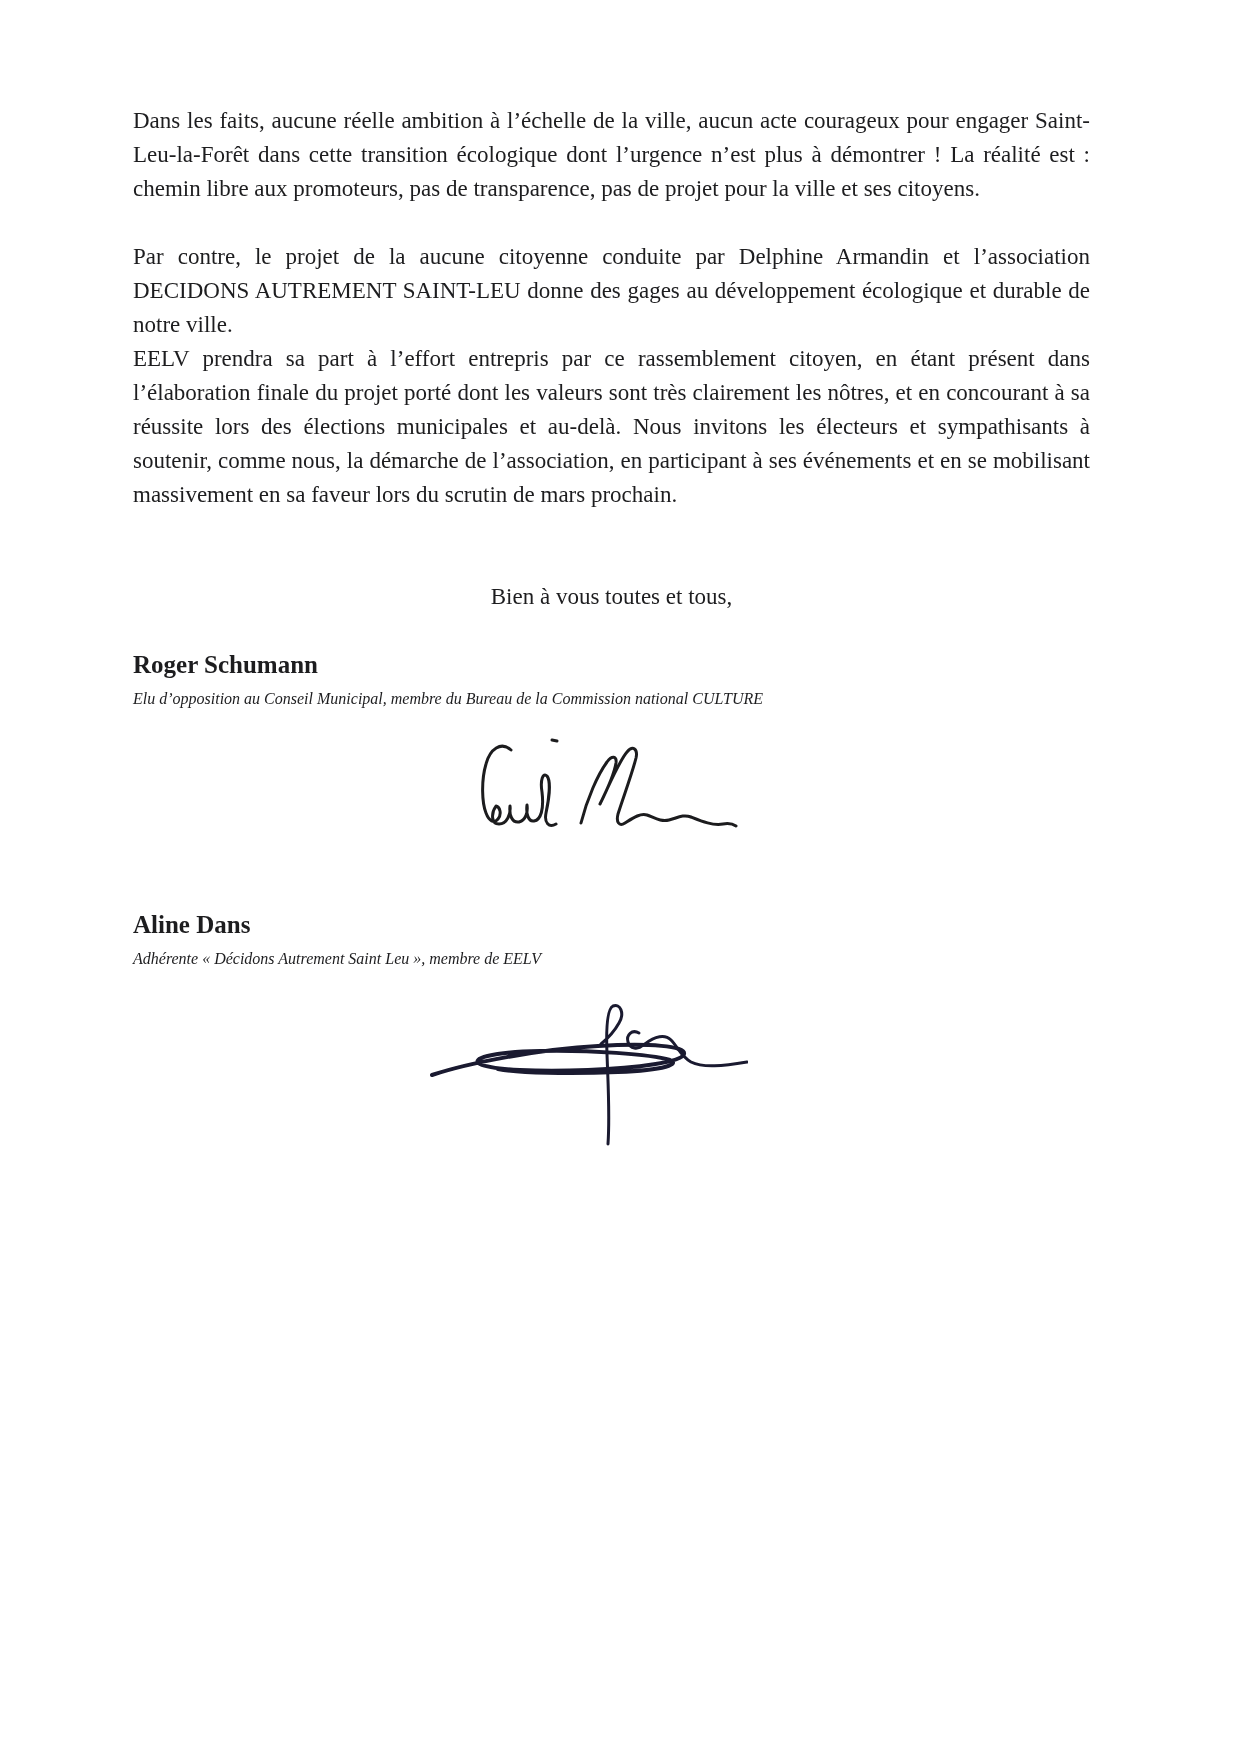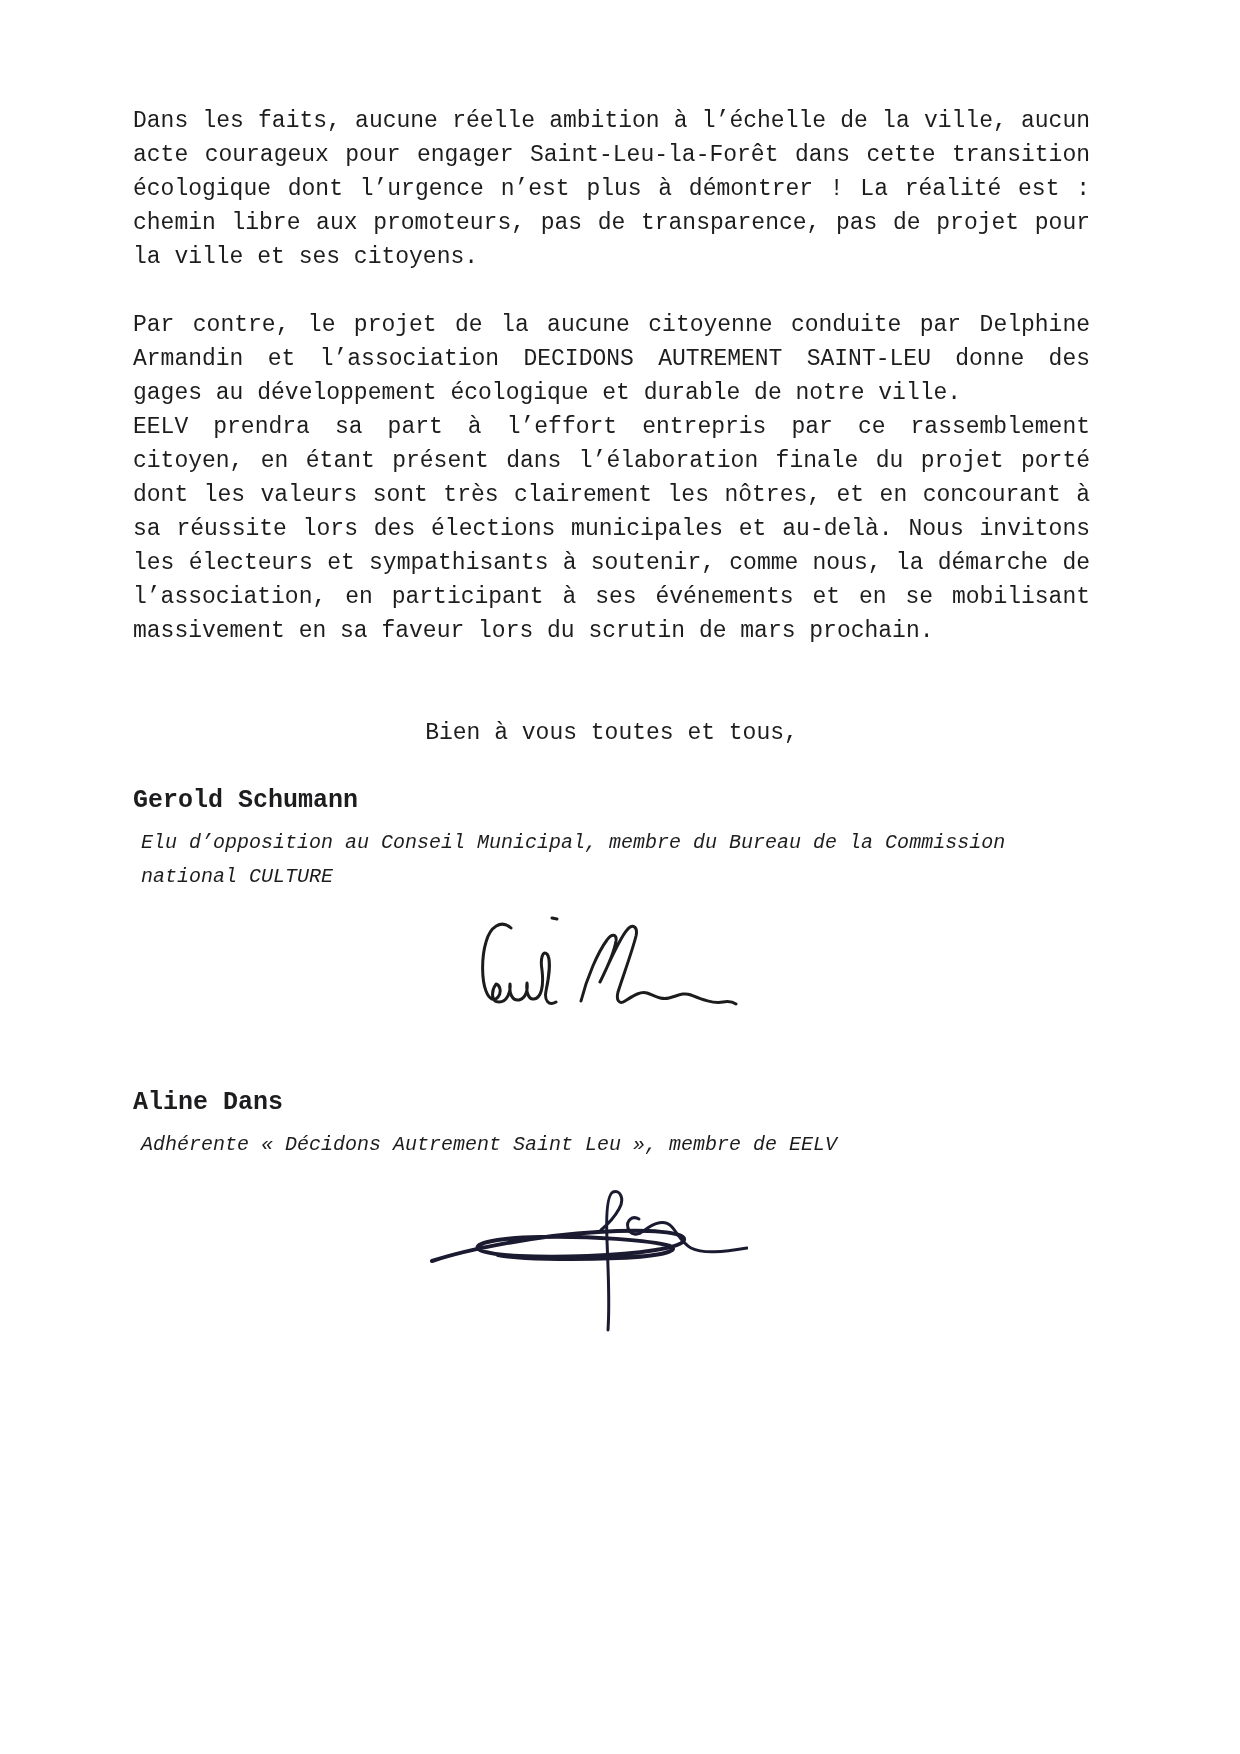--- a/index.html
+++ b/index.html
@@ -4,39 +4,39 @@
 <style>
   html, body { margin: 0; padding: 0; background: #ffffff; }
   .page {
     position: relative;
     width: 1240px;
     height: 1696px;
     margin: 0 auto;
     background: #ffffff;
     box-sizing: border-box;
     padding: 104px 150px 0 133px;
-    font-family: Liberation Mono, monospace;
+    font-family: Liberation Serif, serif;
     color: #1d1d1f;
     font-size: 23px;
     line-height: 34px;
   }
   .para { margin: 0; text-align: justify; }
   .para-gap { margin-top: 34px; }
   .closing { margin: 68px 0 0 0; text-align: center; }
   .sig-name {
     margin: 34px 0 0 0;
     font-weight: bold;
     font-size: 25px;
     line-height: 34px;
   }
   .sig-name.second { margin-top: 56px; }
   .sig-role {
-    margin: 8px;
+    margin: 0;
     font-style: italic;
-    font-size: 20px;
+    font-size: 16px;
     line-height: 34px;
   }
   .sig-svg { display: block; }
   .sig-svg.first  { margin: 20px 0 0 295px; }
   .sig-svg.second { margin: 18px 0 0 285px; }
   .stroke {
     fill: none;
     stroke-linecap: round;
     stroke-linejoin: round;
   }
@@ -47,21 +47,21 @@
 <div class="page">
 
   <p class="para">Dans les faits, aucune réelle ambition à l’échelle de la ville, aucun acte courageux pour engager Saint-Leu-la-Forêt dans cette transition écologique dont l’urgence n’est plus à démontrer ! La réalité est : chemin libre aux promoteurs, pas de transparence, pas de projet pour la ville et ses citoyens.</p>
 
   <p class="para para-gap">Par contre, le projet de la aucune citoyenne conduite par Delphine Armandin et l’association DECIDONS AUTREMENT SAINT-LEU donne des gages au développement écologique et durable de notre ville.</p>
 
   <p class="para">EELV prendra sa part à l’effort entrepris par ce rassemblement citoyen, en étant présent dans l’élaboration finale du projet porté dont les valeurs sont très clairement les nôtres, et en concourant à sa réussite lors des élections municipales et au-delà.  Nous invitons les électeurs et sympathisants à soutenir, comme nous, la démarche de l’association, en participant à ses événements et en se mobilisant massivement en sa faveur lors du scrutin de mars prochain.</p>
 
   <p class="closing">Bien à vous toutes et tous,</p>
 
-  <p class="sig-name">Gerold Schumann</p>
+  <p class="sig-name">Roger Schumann</p>
   <p class="sig-role">Elu d’opposition au Conseil Municipal, membre du Bureau de la Commission national CULTURE</p>
 
   <svg class="sig-svg first" width="310" height="116" viewBox="0 0 310 116" aria-label="handwritten signature">
     <g class="stroke" stroke="#1c1c1e" stroke-width="3">
       <path d="M124,4 L129,5"></path>
       <path d="M83,14
         C73,5 62,13 58,28
         C53,45 54,67 58,77
         C61,85 66,88 70,83
         C74,78 72,71 68,70

